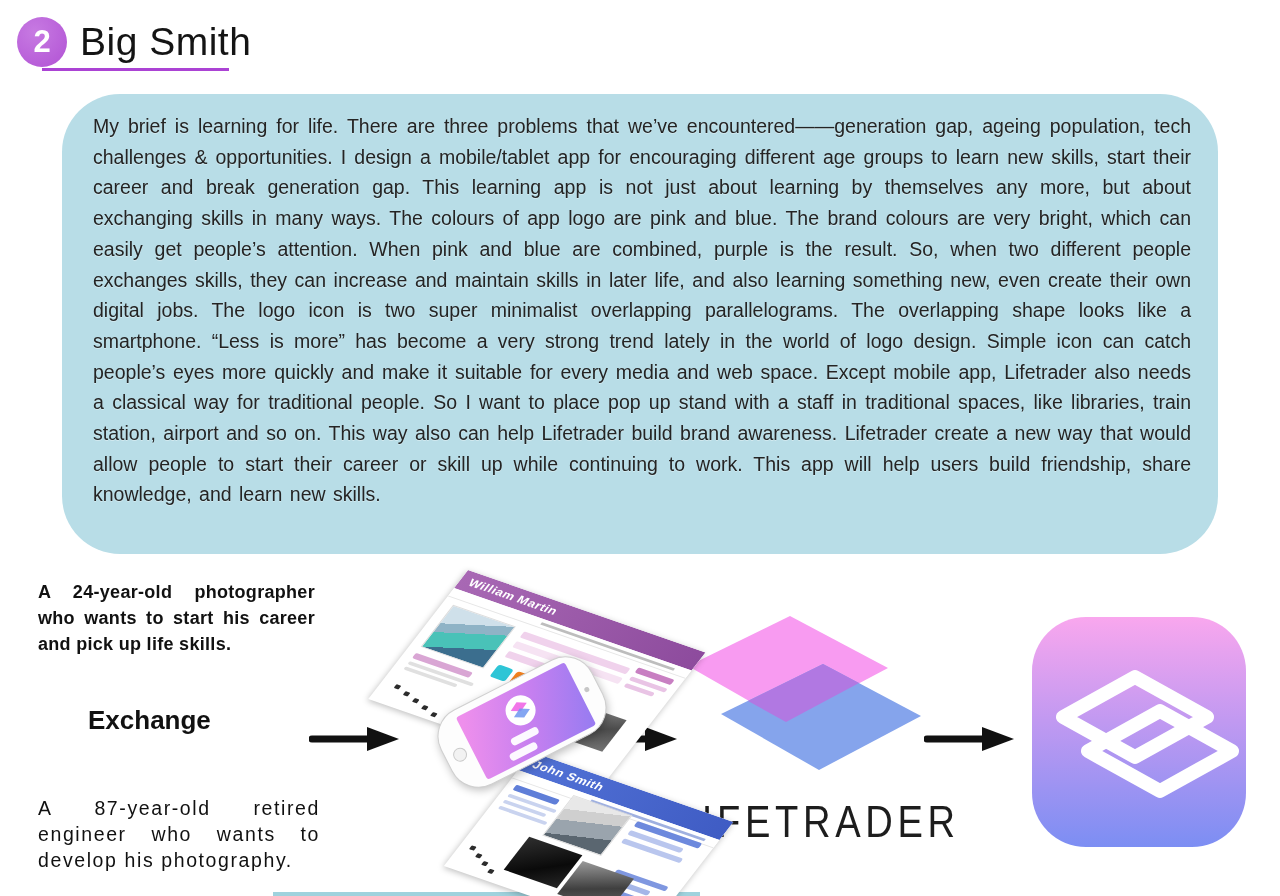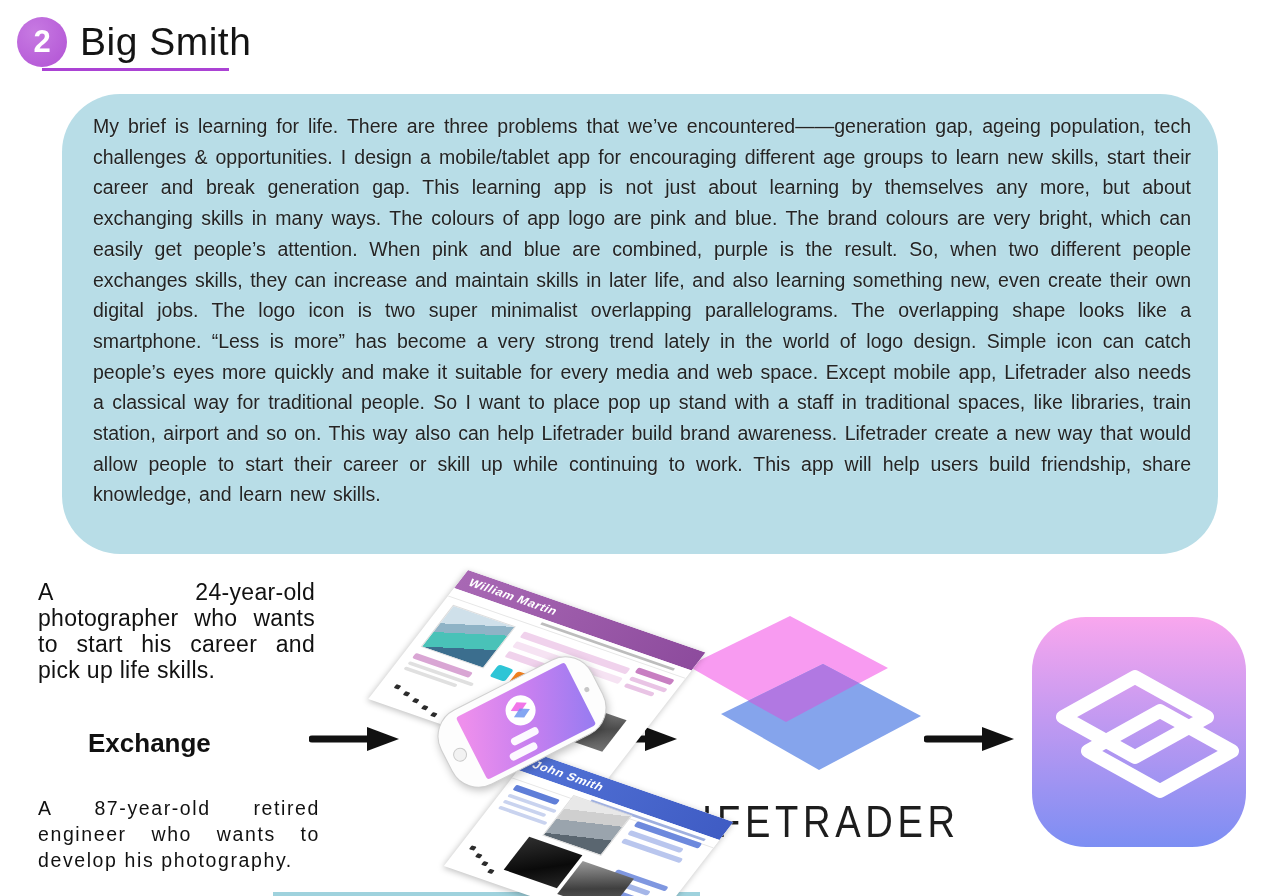--- a/index.html
+++ b/index.html
@@ -16,23 +16,23 @@
   .title-underline { left:42px; top:68px; width:187px; height:3px; background:#ab43d4; }
 
   
   .brief-box { left:62px; top:94px; width:1156px; height:460px; border-radius:58px;
                background:#b8dde7; }
   .brief-text { position:absolute; left:31px; right:27px; top:17px; font-size:19.5px;
                 line-height:30.7px; color:#242424; text-align:justify;
                 text-shadow:0 1px 0 rgba(255,255,255,0.35); word-spacing:2px; }
 
   
-  .persona-top { left:38px; top:579px; width:277px; font-size:23px; line-height:26px;
-                 color:#111; text-align:justify; letter-spacing:0.3px; }
-  .exchange { left:88px; top:705px; font-size:26px; font-weight:bold; color:#111;margin-top:23px; }
+  .persona-top { left:38px; top:579px; width:277px; font-size:18px; line-height:26px;
+                 color:#111; text-align:justify; letter-spacing:0.3px;font-weight:bold; }
+  .exchange { left:88px; top:705px; font-size:26px; font-weight:bold; color:#111; }
   .persona-bottom { left:38px; top:795px; width:282px; font-size:19.5px; line-height:26px;
                     color:#111; text-align:justify; letter-spacing:1.6px; }
 
   
   .arrow { width:92px; height:26px; }
   .arrow1 { left:309px; top:726px; }
   .arrow2 { left:587px; top:726px; }
   .arrow3 { left:924px; top:726px; }
 
   

